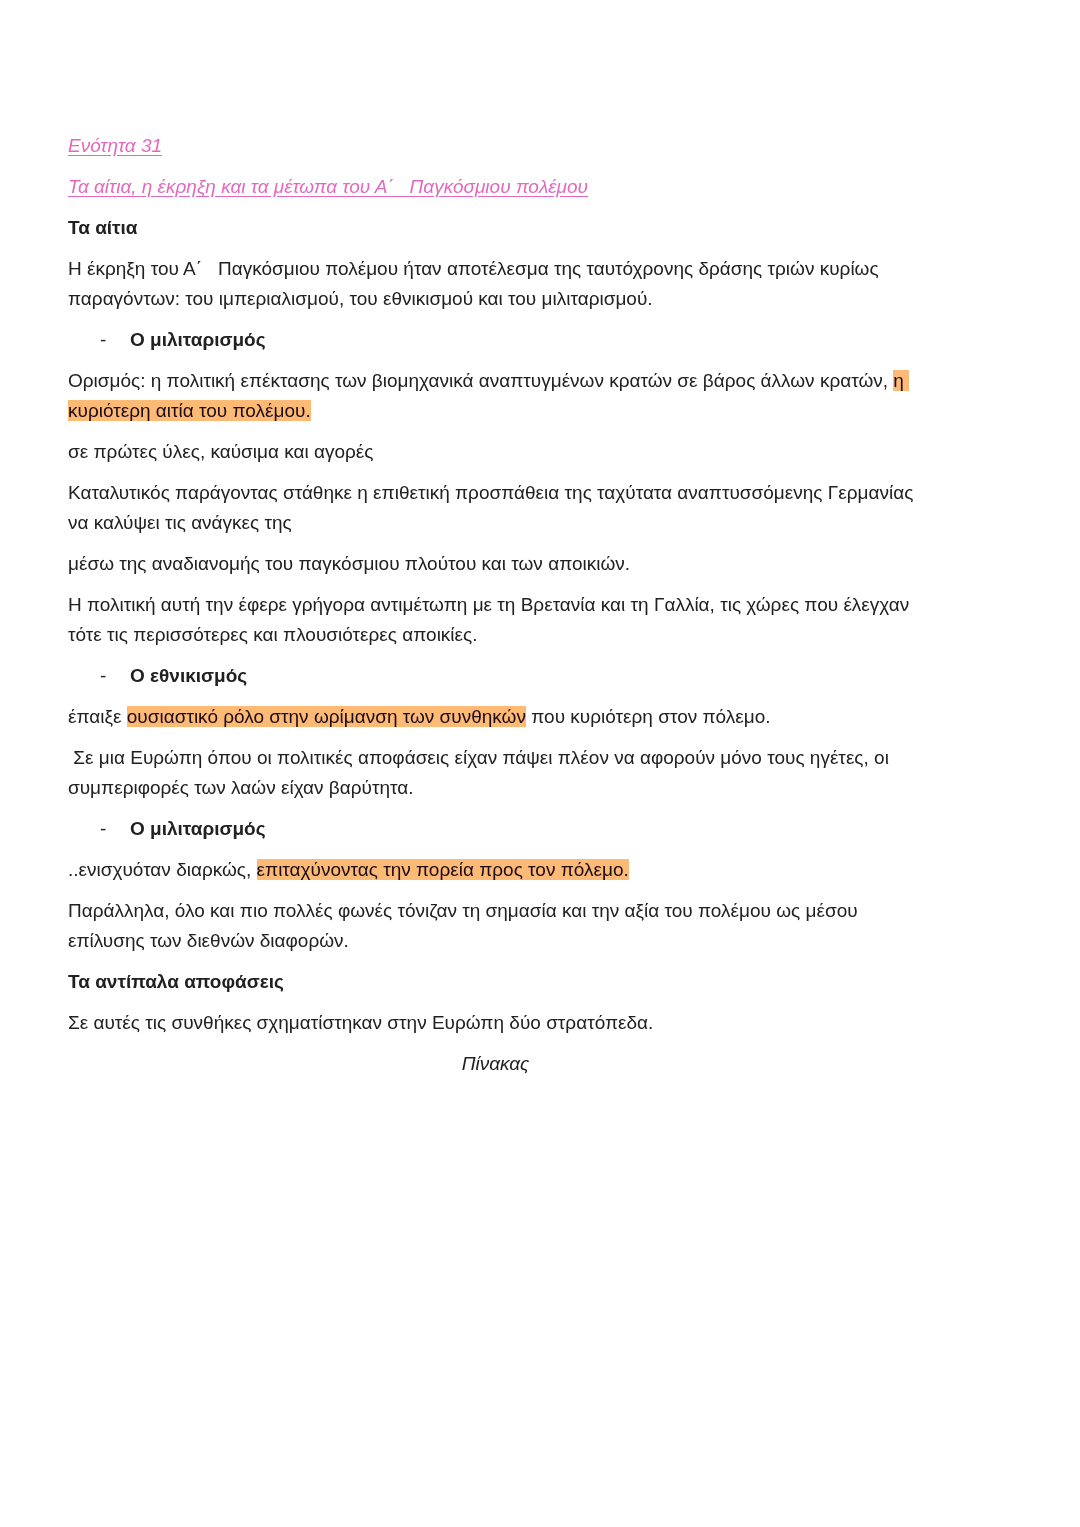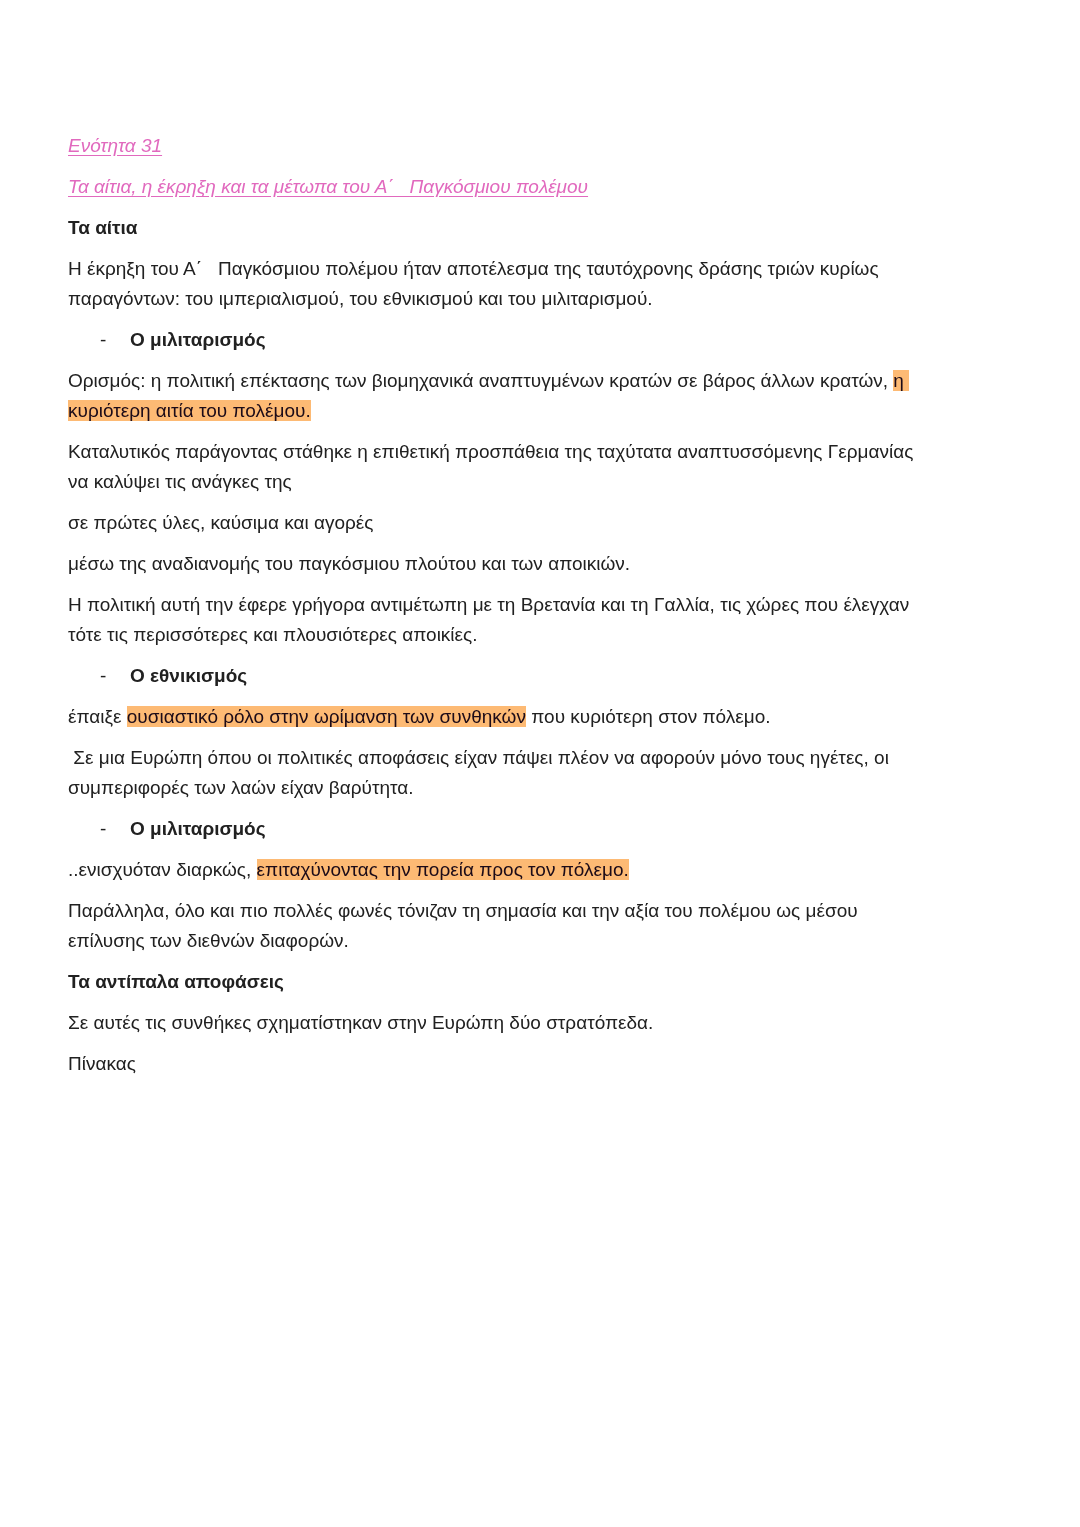--- a/index.html
+++ b/index.html
@@ -39,43 +39,44 @@
     line-height: 30px;
   }
   .doc .dash {
     width: 30px;
     flex: 0 0 30px;
   }
   .doc .bullet-text {
     font-weight: bold;
   }
   .doc .paragraph-centered {
-    text-align: left;
+    text-align: center;
+    font-style: italic;
   }
   .doc .hl {
     background: #fdba74;
     color: #1c0b18;
   }
 </style>
 </head>
 <body>
 
 <div class="page">
   <div class="doc">
       <p class="heading-link"><span>Ενότητα 31</span></p>
       <p class="heading-link"><span>Τα αίτια, η έκρηξη και τα μέτωπα του Α΄   Παγκόσμιου πολέμου</span></p>
       <p class="heading"><span>Τα αίτια</span></p>
       <p class="paragraph"><span>Η έκρηξη του Α΄   Παγκόσμιου πολέμου ήταν αποτέλεσμα της ταυτόχρονης δράσης τριών κυρίως παραγόντων: του ιμπεριαλισμού, του εθνικισμού και του μιλιταρισμού.</span></p>
       <div class="bullet">
         <span class="dash">-</span>
         <span class="bullet-text"><span>Ο μιλιταρισμός</span></span>
       </div>
       <p class="paragraph"><span>Ορισμός: η πολιτική επέκτασης των βιομηχανικά αναπτυγμένων κρατών σε βάρος άλλων κρατών, </span><span class="hl">η κυριότερη αιτία του πολέμου.</span></p>
+      <p class="paragraph"><span>σε πρώτες ύλες, καύσιμα και αγορές</span></p>
       <p class="paragraph"><span>Καταλυτικός παράγοντας στάθηκε η επιθετική προσπάθεια της ταχύτατα αναπτυσσόμενης Γερμανίας να καλύψει τις ανάγκες της</span></p>
-      <p class="paragraph"><span>σε πρώτες ύλες, καύσιμα και αγορές</span></p>
       <p class="paragraph"><span>μέσω της αναδιανομής του παγκόσμιου πλούτου και των αποικιών.</span></p>
       <p class="paragraph"><span>Η πολιτική αυτή την έφερε γρήγορα αντιμέτωπη με τη Βρετανία και τη Γαλλία, τις χώρες που έλεγχαν τότε τις περισσότερες και πλουσιότερες αποικίες.</span></p>
       <div class="bullet">
         <span class="dash">-</span>
         <span class="bullet-text"><span>Ο εθνικισμός</span></span>
       </div>
       <p class="paragraph"><span>έπαιξε </span><span class="hl">ουσιαστικό ρόλο στην ωρίμανση των συνθηκών</span><span> που κυριότερη στον πόλεμο.</span></p>
       <p class="paragraph"><span> Σε μια Ευρώπη όπου οι πολιτικές αποφάσεις είχαν πάψει πλέον να αφορούν μόνο τους ηγέτες, οι συμπεριφορές των λαών είχαν βαρύτητα.</span></p>
       <div class="bullet">
         <span class="dash">-</span>

